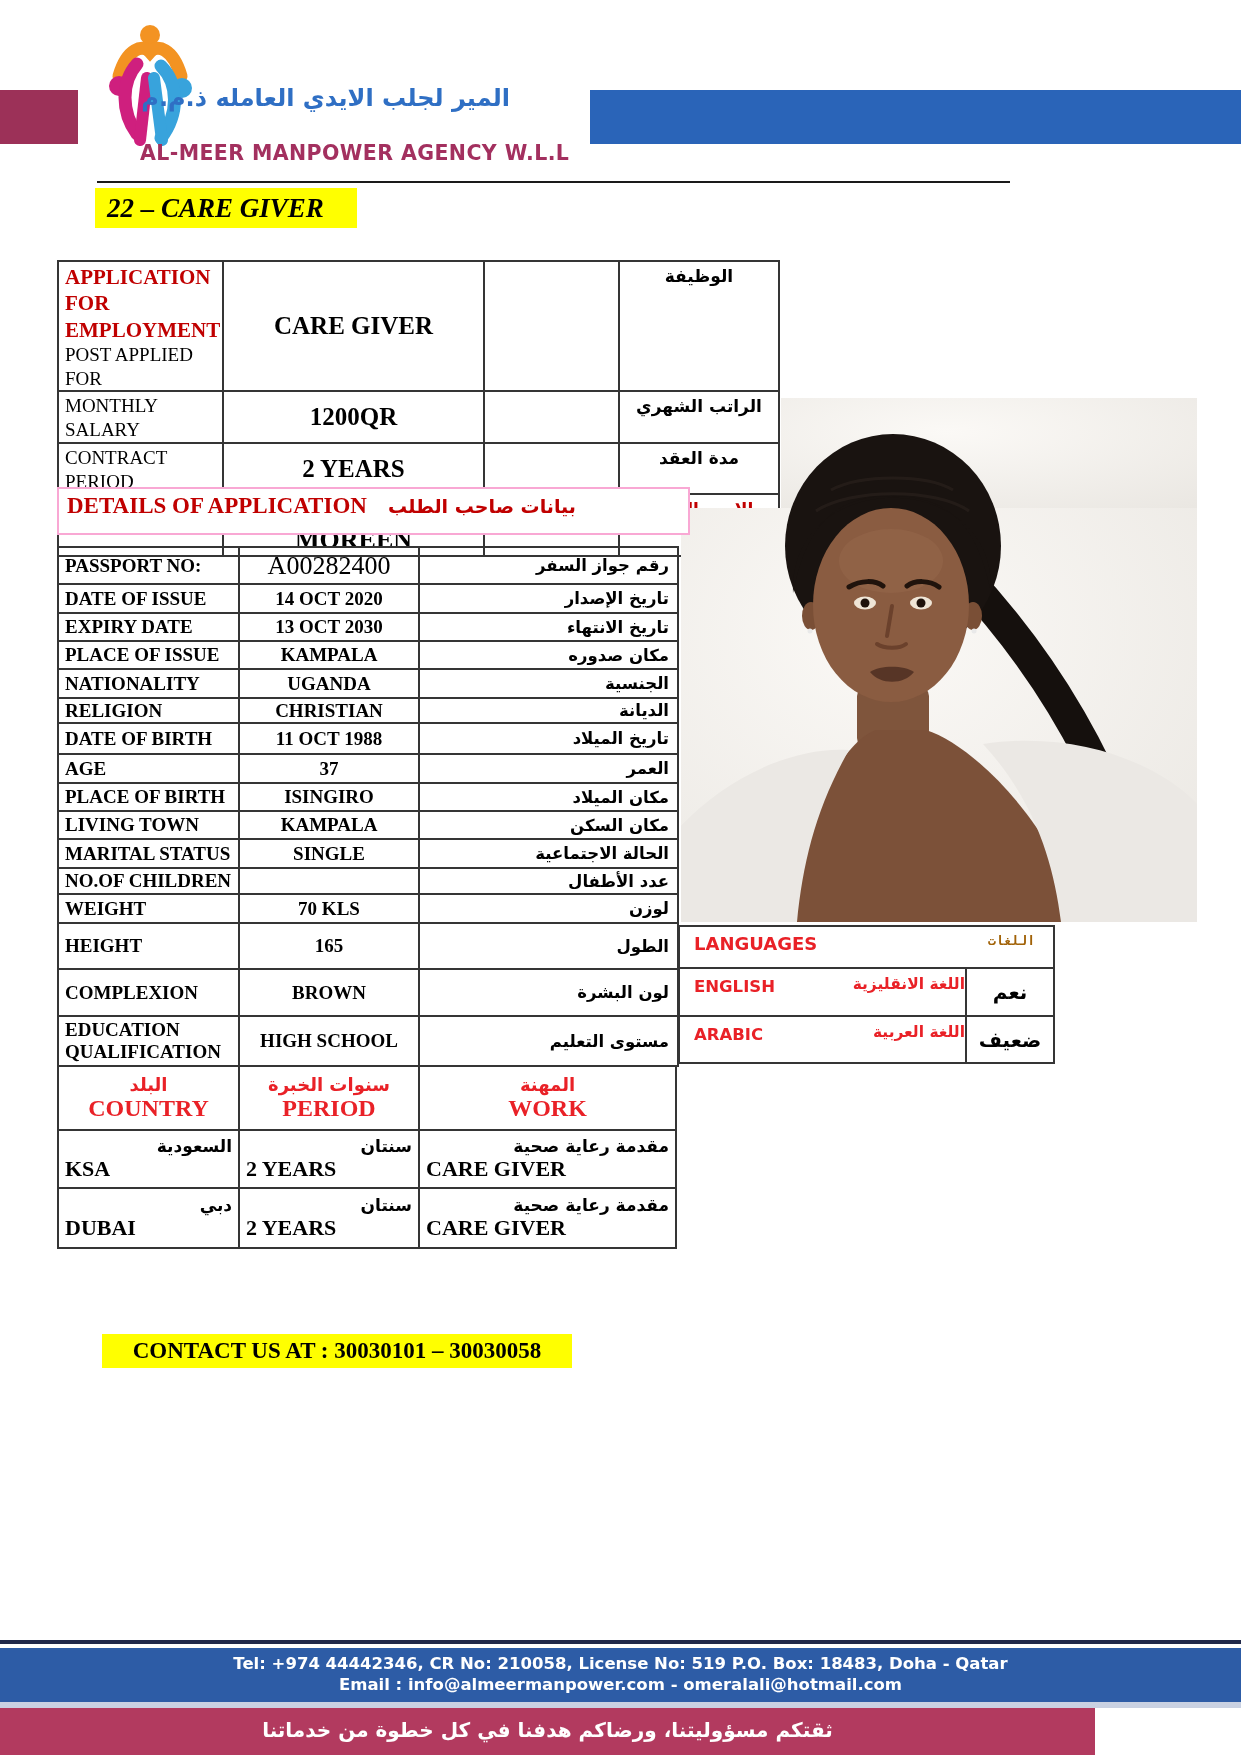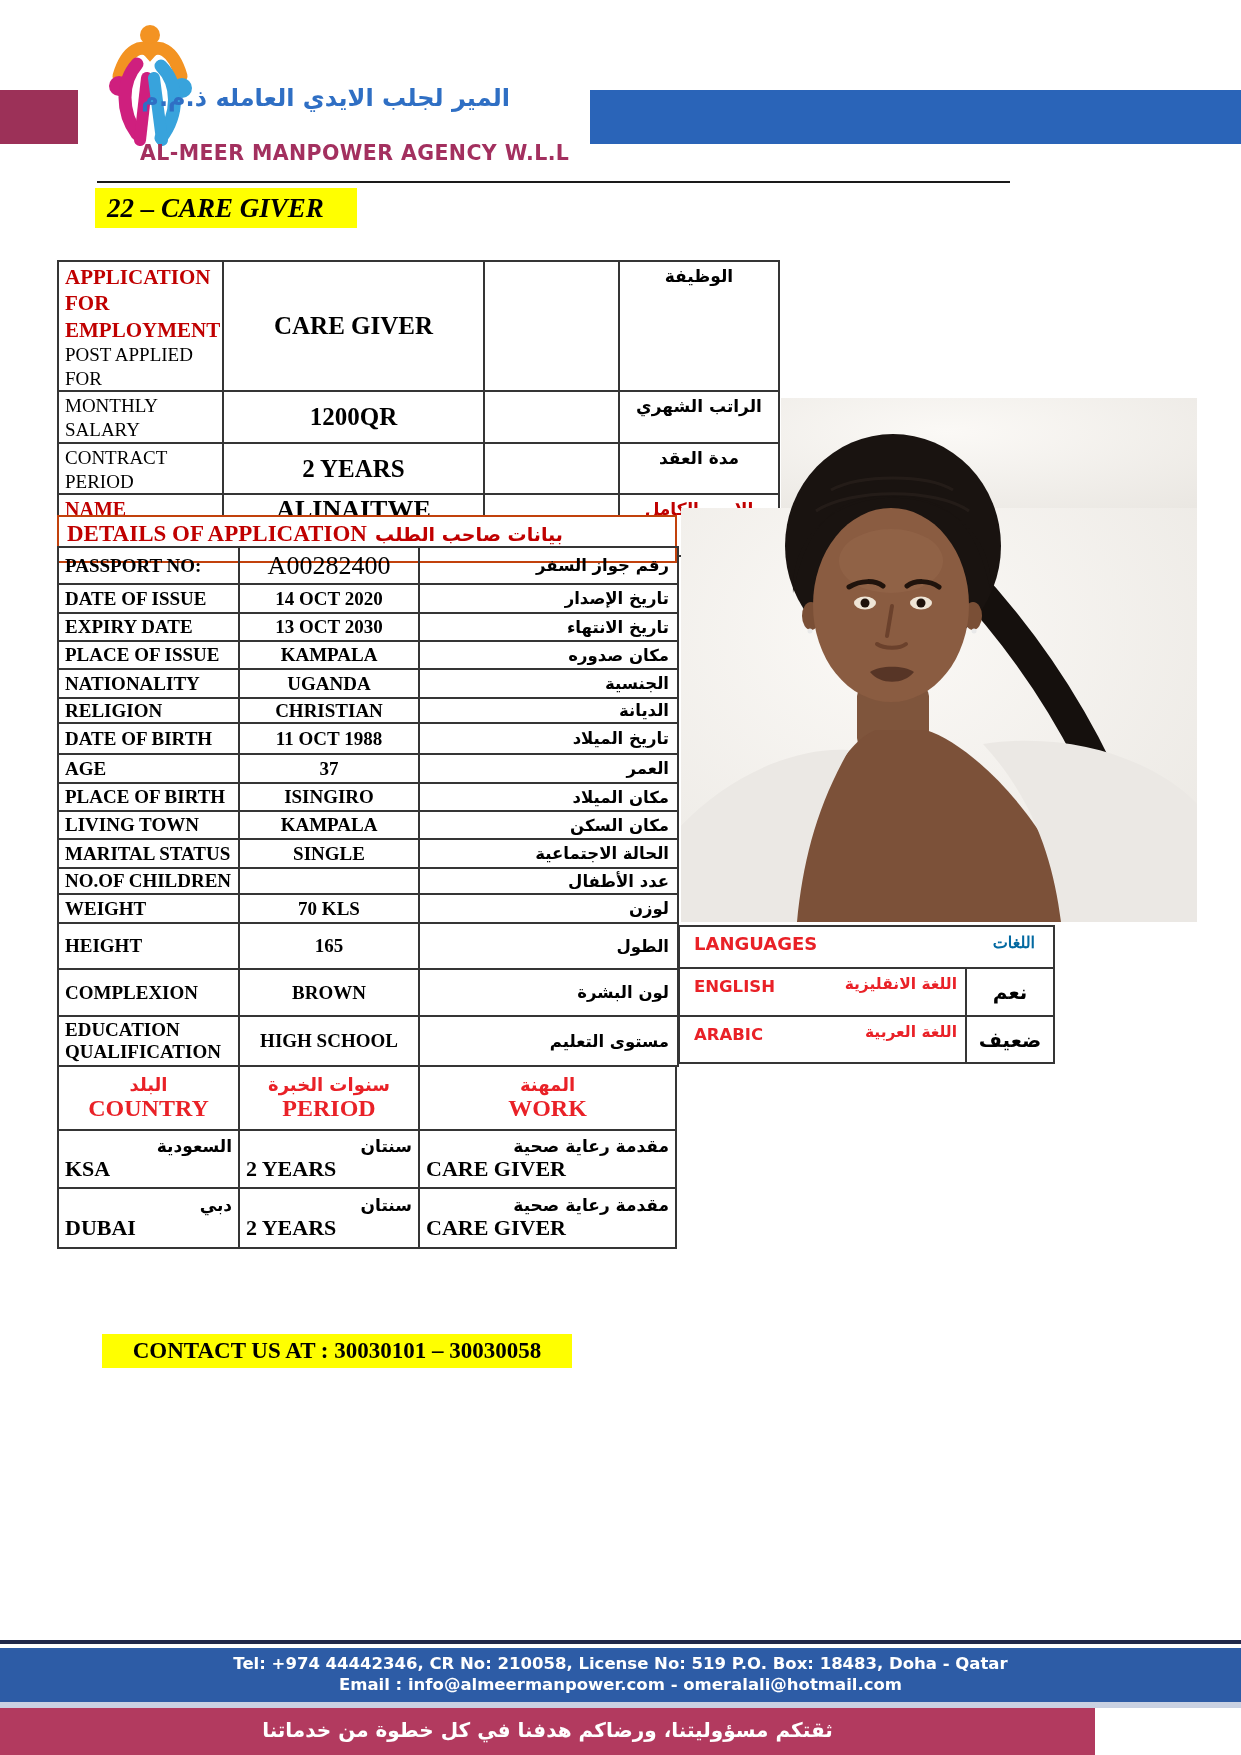--- a/index.html
+++ b/index.html
@@ -28,21 +28,21 @@
   
   .t-app{left:57px;top:260px;width:721px;}
   .t-app td{font-size:19px;}
   .t-app .c-lbl{vertical-align:top;padding-top:2px;line-height:1.25;}
   .t-app .c-val{text-align:center;font-weight:bold;font-size:25px;}
   .t-app .c-ar{vertical-align:top;text-align:center;font-weight:bold;font-size:17px;padding-top:4px;}
   .lbl-red{color:#c00000;font-weight:bold;}
   .lbl-blk{color:#000;}
 
   
-  .details-banner{left:57px;top:515px;width:616px;height:44px;border:2px solid #c2410c;background:#fff;z-index:2;}
+  .details-banner{left:57px;top:487px;width:616px;height:44px;border:2px solid #f9a8d4;background:#fff;z-index:2;padding-left:13px;}
   .details-banner .en{position:absolute;left:8px;top:4px;font-size:23px;font-weight:bold;color:#c00000;}
   .details-banner .arb{position:absolute;right:112px;top:6px;font-size:19px;font-weight:bold;color:#c00000;}
 
   
   .t-det{left:57px;top:546px;width:620px;z-index:2;background:transparent;}
   .t-det td{background:transparent;}
   .t-det .c-lbl{font-weight:bold;font-size:19px;}
   .t-det .c-val{text-align:center;font-weight:bold;font-size:19px;}
   .t-det .c-val.big{font-weight:normal;font-size:26px;margin-left:29px;}
   .t-det .c-ar{text-align:right;font-weight:bold;font-size:16.5px;padding-right:8px;}
@@ -54,25 +54,25 @@
   .t-exp .h-en{display:block;text-align:center;font-weight:bold;font-size:24px;color:#e92127;}
   .t-exp .r-ar{display:block;text-align:right;font-family:"DejaVu Sans",sans-serif;direction:rtl;
                font-weight:bold;font-size:17px;}
   .t-exp .r-en{display:block;text-align:left;font-weight:bold;font-size:22px;}
 
   
   .t-lang{left:678px;top:925px;width:375px;z-index:3;}
   .t-lang td{vertical-align:top;}
   .lang-head-en{position:absolute;left:14px;top:6px;font-family:"DejaVu Sans",sans-serif;
                 font-weight:bold;font-size:18px;color:#e92127;}
-  .lang-head-ar{position:absolute;right:18px;top:6px;font-family:Liberation Serif, serif;direction:rtl;
-                font-weight:bold;font-size:16px;color:#0369a1;}
+  .lang-head-ar{position:absolute;right:18px;top:6px;font-family:Liberation Mono, monospace;direction:rtl;
+                font-weight:bold;font-size:13px;color:#a16207;}
   .lang-name-en{position:absolute;left:14px;top:8px;font-family:"DejaVu Sans",sans-serif;
                 font-weight:bold;font-size:16.5px;color:#e92127;}
-  .lang-name-ar{position:absolute;right:8px;top:6px;font-family:"DejaVu Sans",sans-serif;direction:rtl;
+  .lang-name-ar{position:absolute;right:0;top:6px;font-family:"DejaVu Sans",sans-serif;direction:rtl;
                 font-weight:bold;font-size:15.5px;color:#e92127;}
   .lang-level{text-align:center;font-family:"DejaVu Sans",sans-serif;font-weight:bold;font-size:20px;
               vertical-align:middle !important;}
 
   
   .contact{left:102px;top:1334px;width:470px;height:34px;background:#ffff00;
            font-size:23px;font-weight:bold;line-height:34px;text-align:center;white-space:nowrap;}
 
   
   .f-navline{left:0;top:1640px;width:1241px;height:4px;background:#21294a;}

